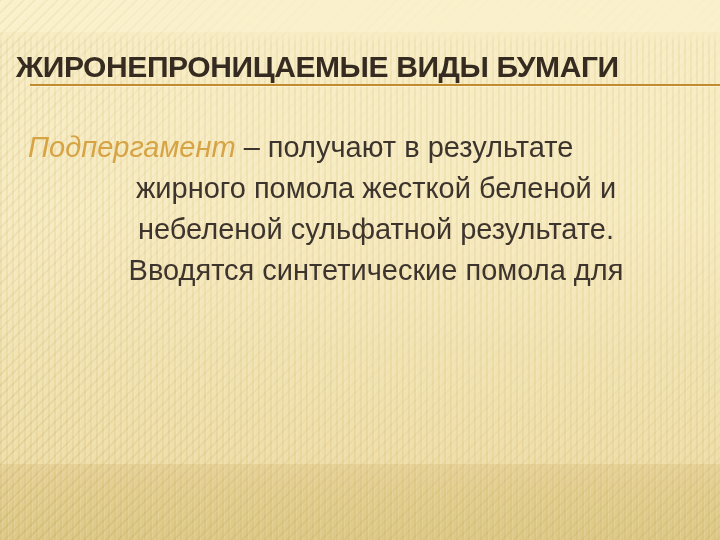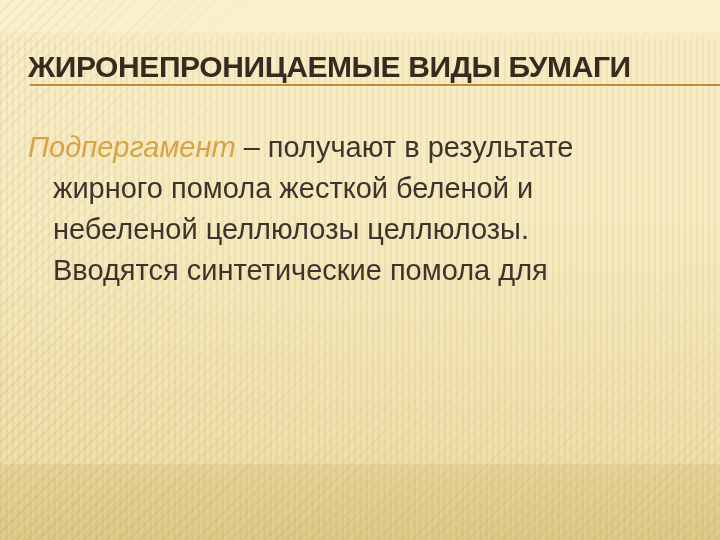--- a/index.html
+++ b/index.html
@@ -61,21 +61,21 @@
       rgba(255, 255, 255, 0.05) 2px 4px,
       rgba(255, 255, 255, 0) 4px 8px);
     -webkit-mask-image: radial-gradient(ellipse at 70% 25%,
       rgba(0,0,0,0.05) 0%, rgba(0,0,0,0.15) 40%, rgba(0,0,0,0.65) 75%, #000 100%);
             mask-image: radial-gradient(ellipse at 70% 25%,
       rgba(0,0,0,0.05) 0%, rgba(0,0,0,0.15) 40%, rgba(0,0,0,0.65) 75%, #000 100%);
   }
 
   .title {
     position: absolute;
-    left: 28px;
+    left: 16px;
     top: 51px;
     right: 4px;
     margin: 0;
     font-size: 30px;
     line-height: 32px;
     font-weight: bold;
     letter-spacing: -0.4px;
     white-space: nowrap;
     color: var(--title-text, #362b20);
   }
@@ -97,20 +97,21 @@
     right: 21px;
     font-size: 29px;
     line-height: 41px;
     color: var(--body-text, #3d352d);
   }
   .body-line {
     white-space: nowrap;
   }
   .body-line.indent {
     padding-left: 25px;
+    text-align: center;
   }
   .term {
     font-style: italic;
     color: var(--term-accent, #d6a345);
   }
 </style>
 </head>
 <body>
 
 <div class="slide">
@@ -119,16 +120,16 @@
   <div class="stripes stripes-vertical"></div>
   <div class="stripes stripes-diagonal"></div>
 
   <h1 class="title">ЖИРОНЕПРОНИЦАЕМЫЕ ВИДЫ БУМАГИ</h1>
 
   <div class="title-underline"></div>
 
   <div class="body-text">
     <div class="body-line"><span class="term">Подпергамент</span><span> – получают в результате</span></div>
     <div class="body-line indent">жирного помола жесткой беленой и</div>
-    <div class="body-line indent">небеленой целлюлозы целлюлозы.</div>
+    <div class="body-line indent">небеленой сульфатной результате.</div>
     <div class="body-line indent">Вводятся синтетические помола для</div>
   </div>
 </div>
 
 </body></html>

